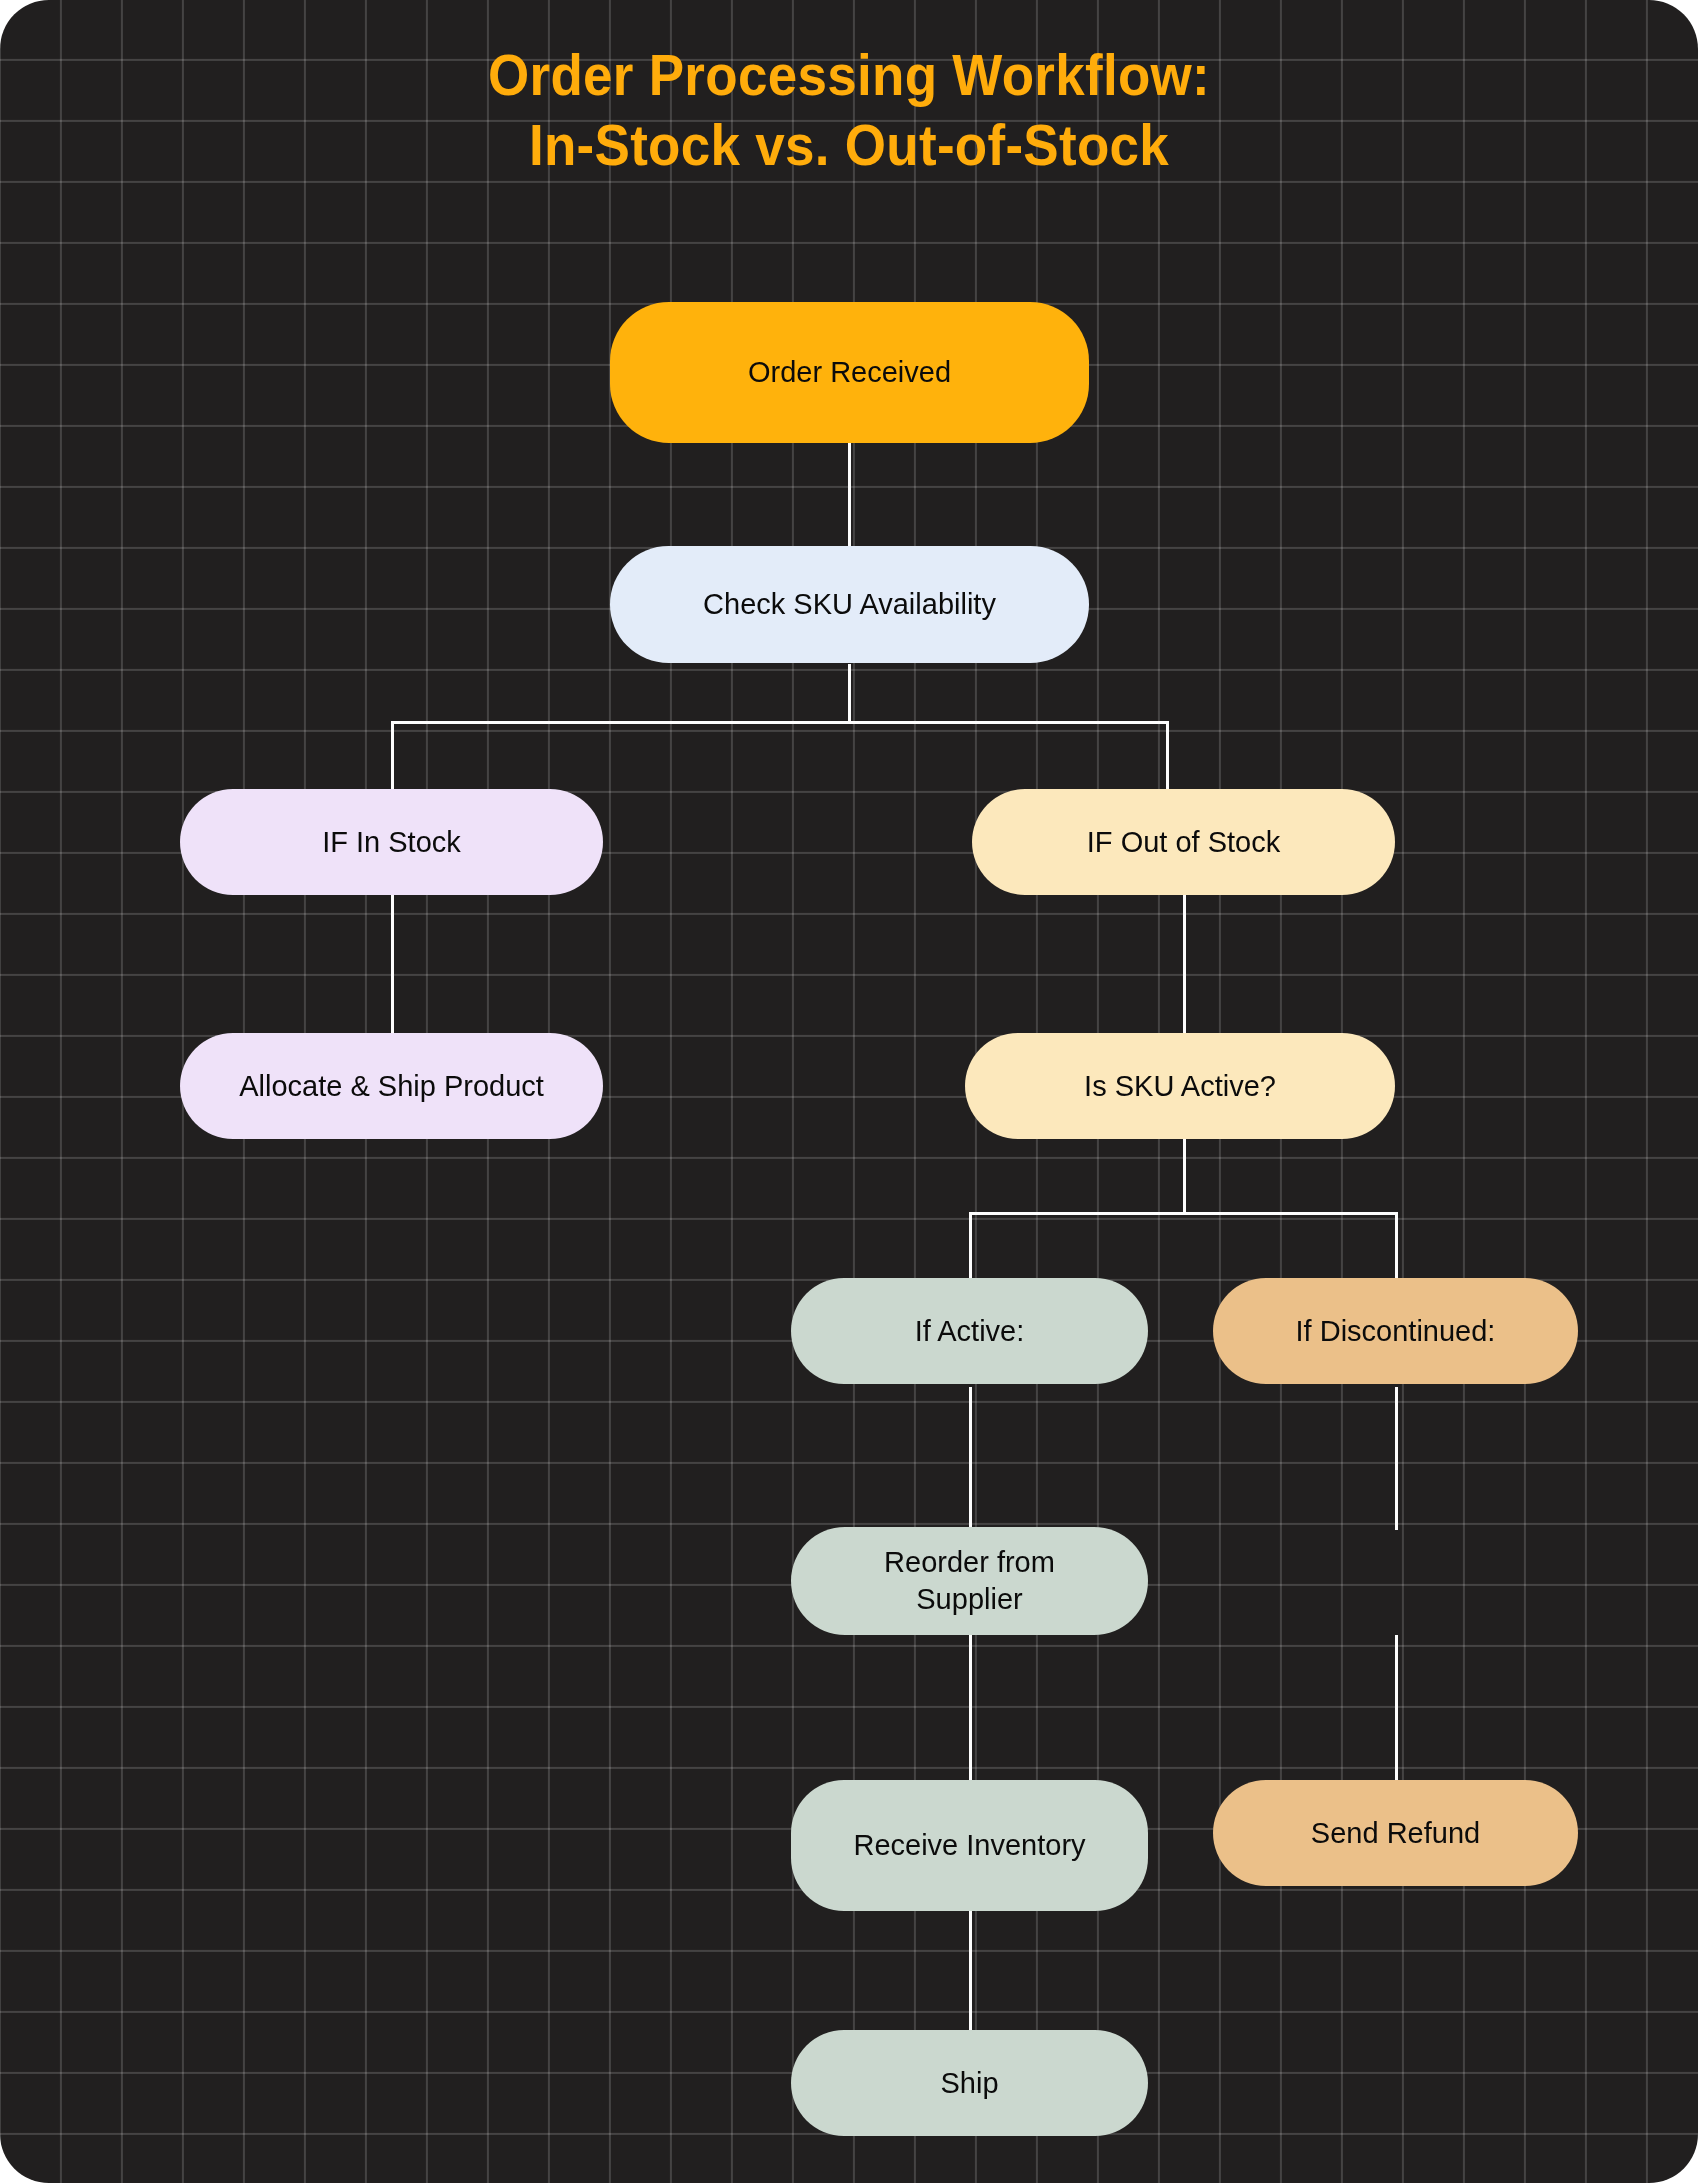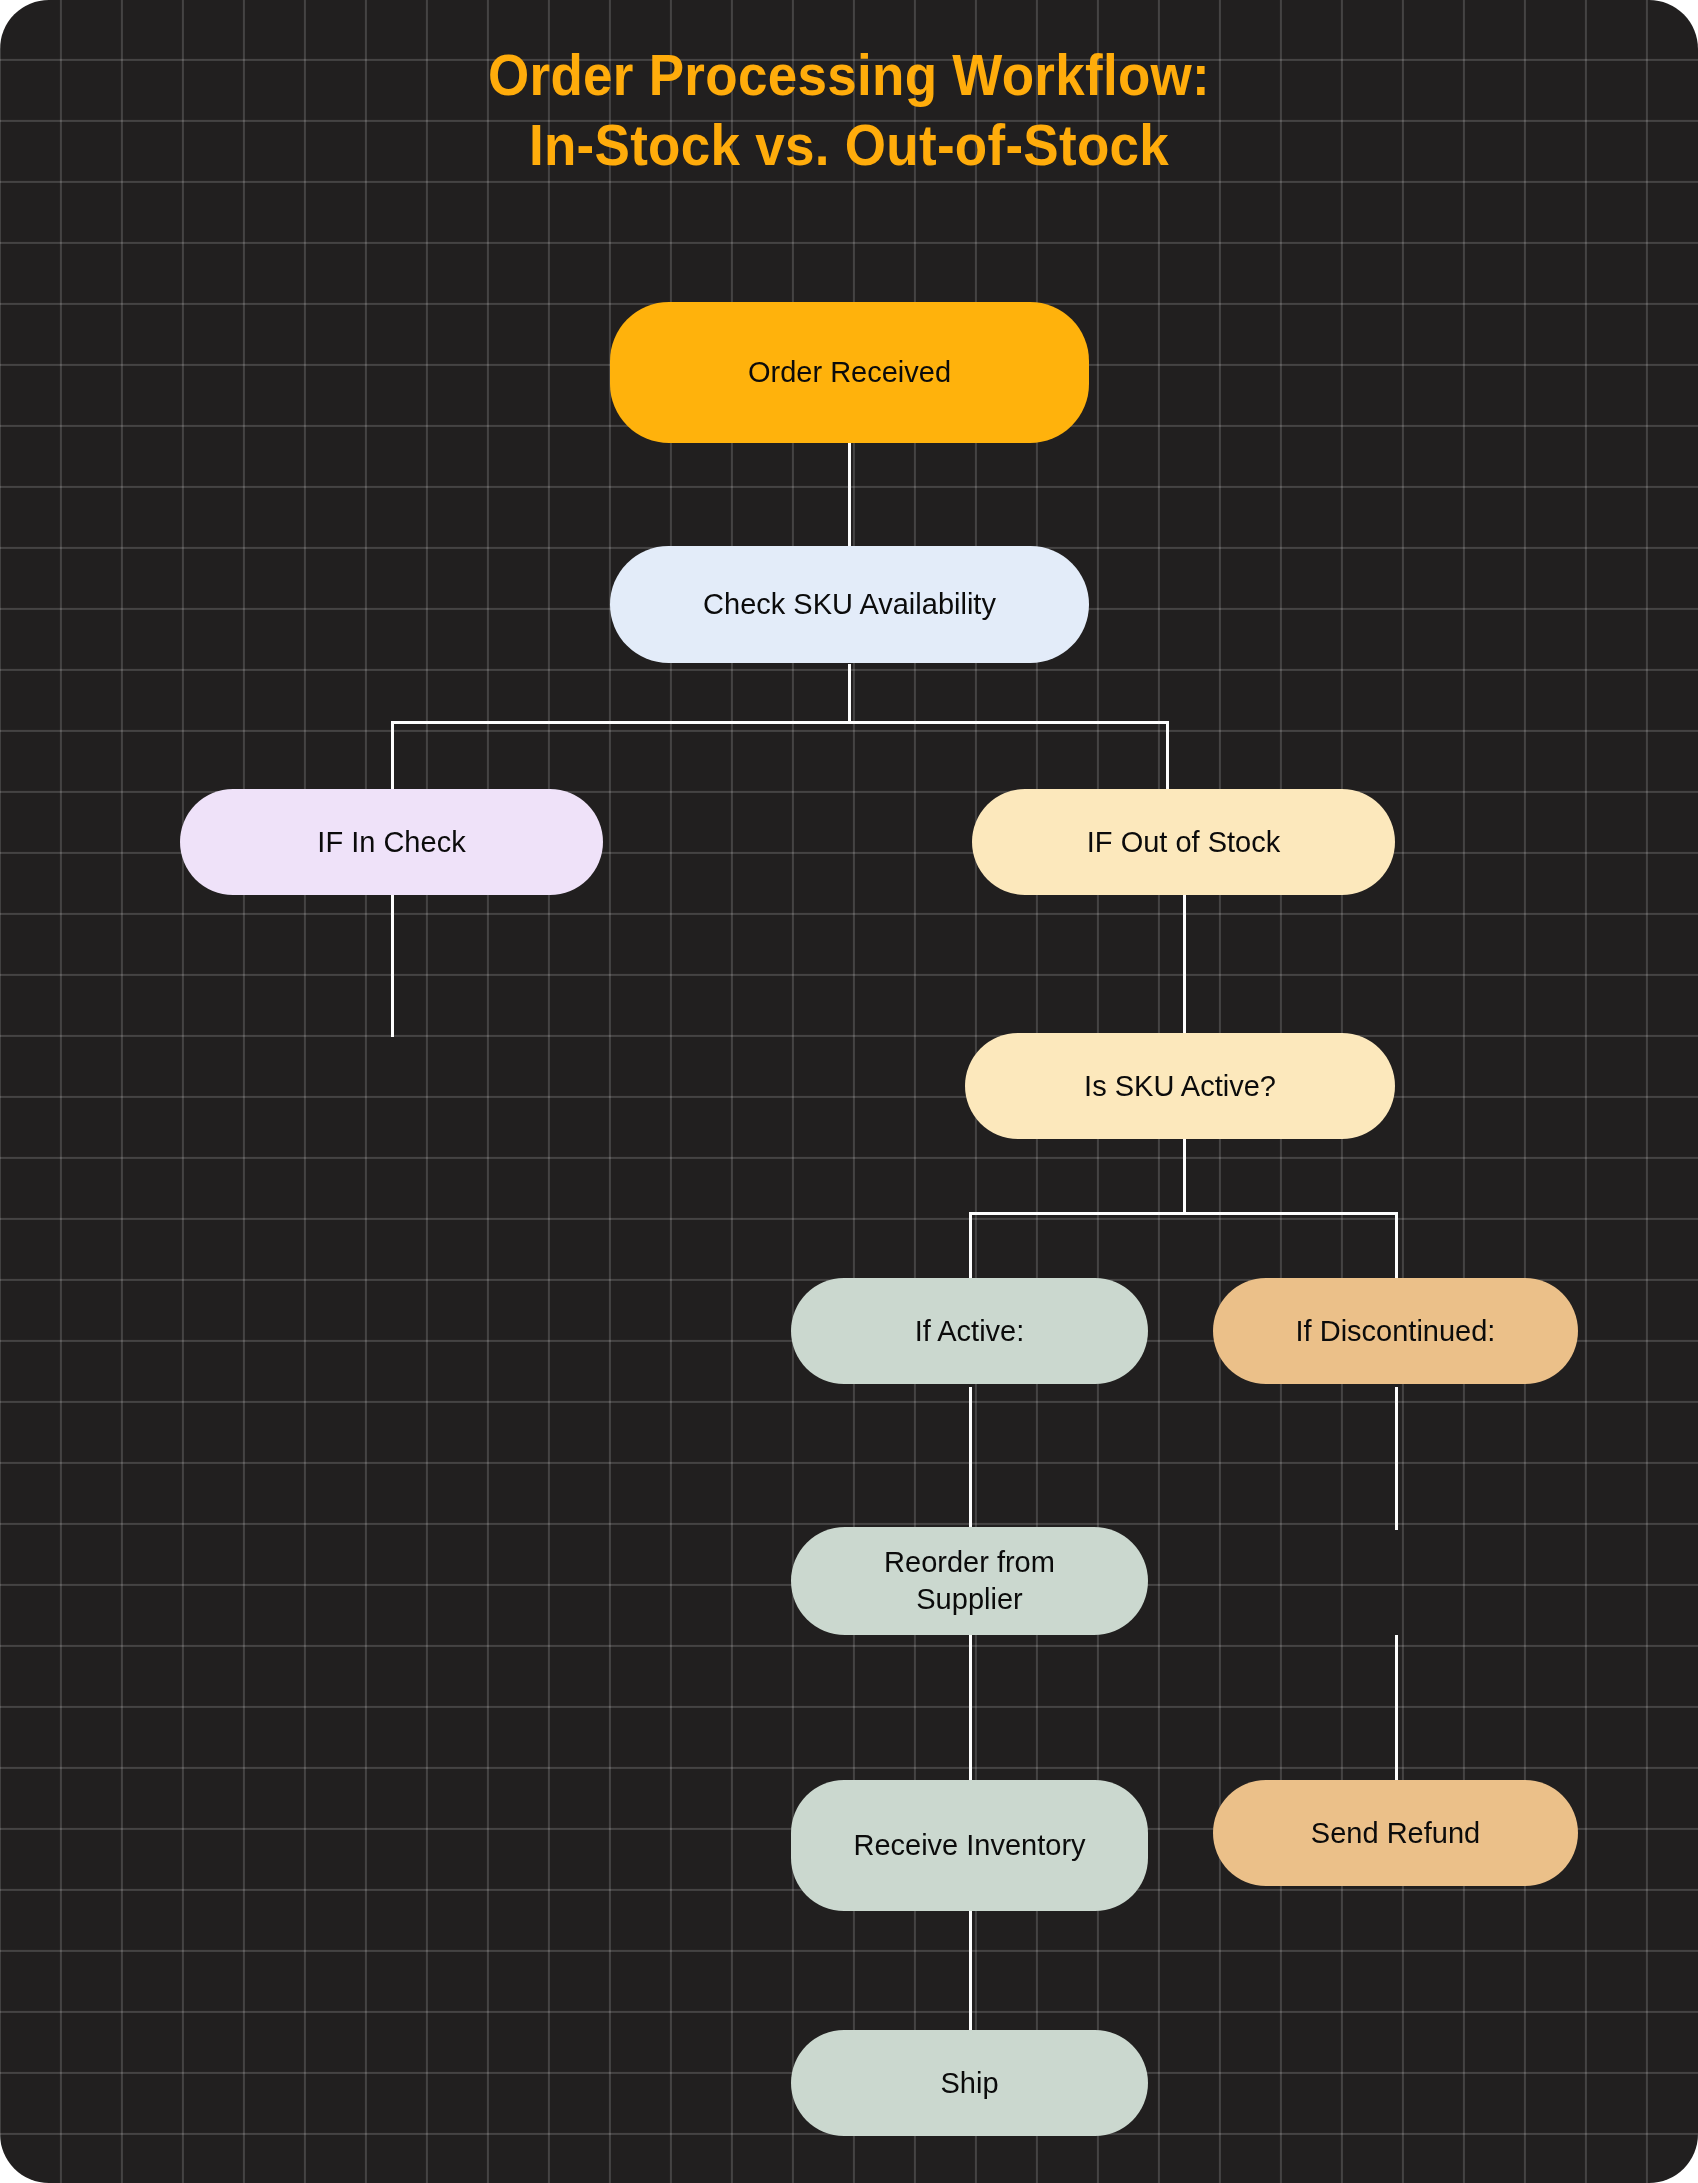--- a/index.html
+++ b/index.html
@@ -102,22 +102,23 @@
   <div class="edge v" style="left:969px; top:1635px; height:148px;"></div>
 
   <div class="edge v" style="left:1395px; top:1635px; height:148px;"></div>
 
   <div class="edge v" style="left:969px; top:1884px; height:148px;"></div>
 
   <div class="node" style="left:610px; top:302px; width:479px; height:141px; background:#FFB20C; border-radius:59px;">Order Received</div>
 
   <div class="node" style="left:610px; top:546px; width:479px; height:117px; background:#E3ECF9; border-radius:59px;">Check SKU Availability</div>
 
-  <div class="node" style="left:180px; top:789px; width:423px; height:106px; background:#EFE2F9; border-radius:53px;">IF In Check</div>
+  <div class="node" style="left:180px; top:789px; width:423px; height:106px; background:#EFE2F9; border-radius:53px;">IF In Stock</div>
 
+  <div class="node" style="left:180px; top:1033px; width:423px; height:106px; background:#EFE2F9; border-radius:53px;">Allocate &amp; Ship Product</div>
 
   <div class="node" style="left:972px; top:789px; width:423px; height:106px; background:#FCE8BC; border-radius:53px;">IF Out of Stock</div>
 
   <div class="node" style="left:965px; top:1033px; width:430px; height:106px; background:#FCE8BC; border-radius:53px;">Is SKU Active?</div>
 
   <div class="node" style="left:791px; top:1278px; width:357px; height:106px; background:#CBD8CF; border-radius:53px;">If Active:</div>
 
   <div class="node" style="left:1213px; top:1278px; width:365px; height:106px; background:#EBC089; border-radius:53px;">If Discontinued:</div>
 
   <div class="node" style="left:791px; top:1527px; width:357px; height:108px; background:#CBD8CF; border-radius:54px;">Reorder from

